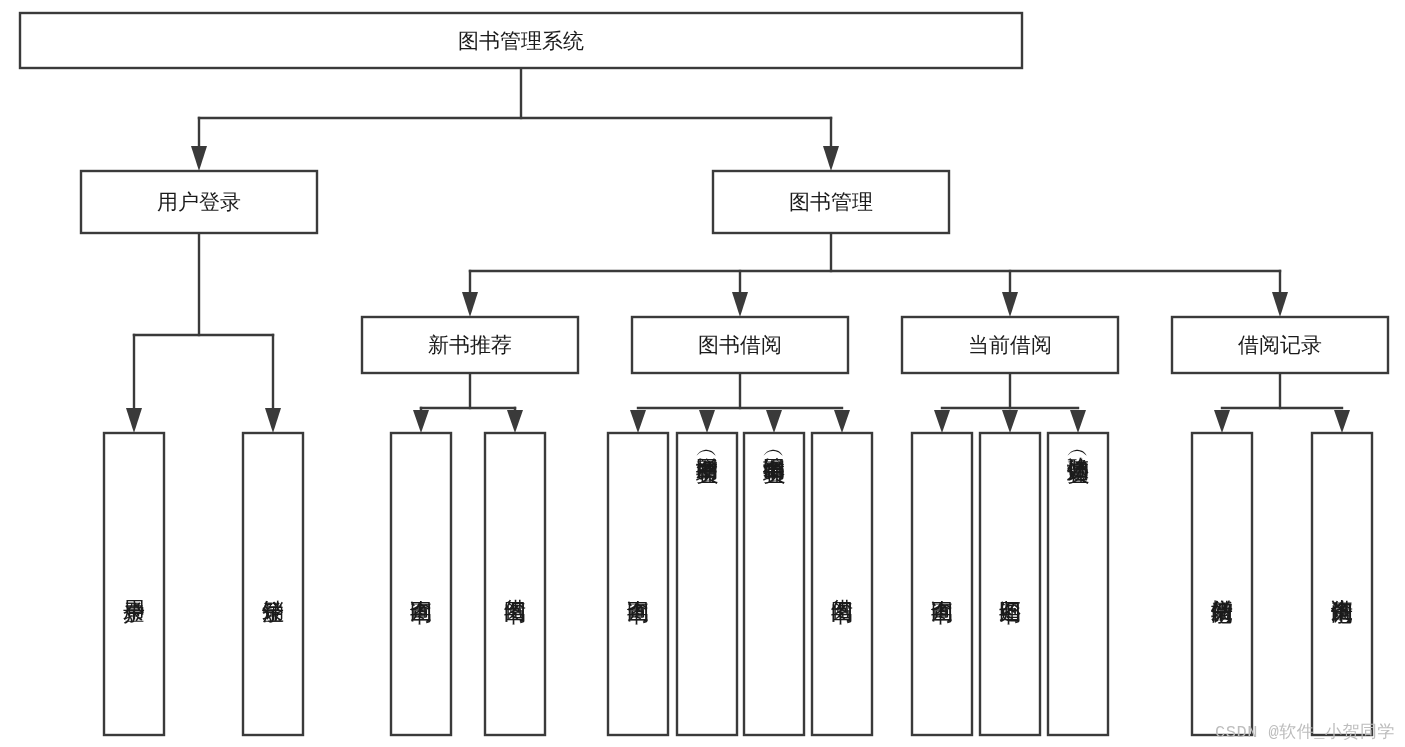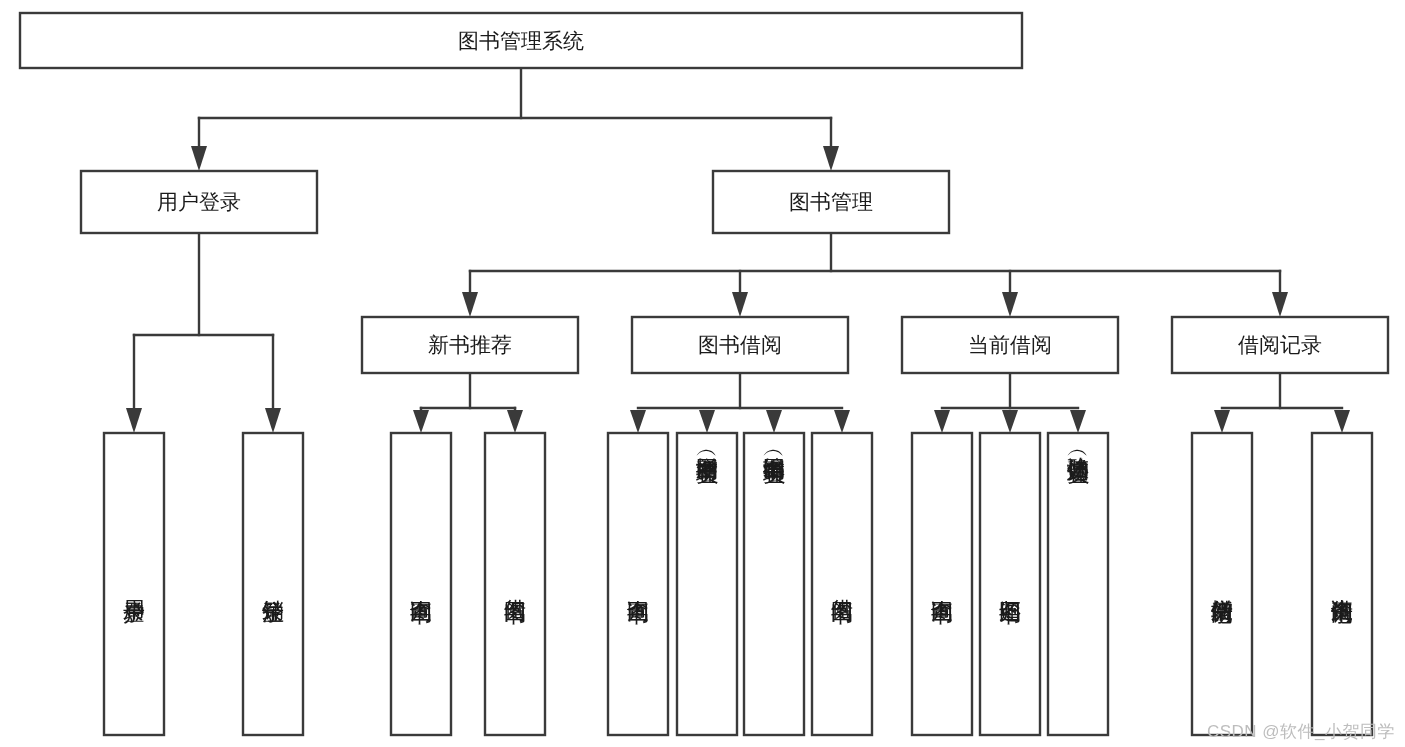--- a/index.html
+++ b/index.html
@@ -61,21 +61,21 @@
     line-height: 1.18;
     letter-spacing: 1px;
     color: #1b1b1b;
     white-space: nowrap;
     text-align: center;
   }
   .watermark {
     position: absolute;
     right: 10px;
     bottom: 4px;
-    font-family: Liberation Sans, sans-serif;
+    font-family: Liberation Mono, monospace;
     font-size: 17px;
     color: #bdbdbd;
     letter-spacing: 0.5px;
     white-space: nowrap;
   }
 </style>
 </head>
 <body>
 
 <div id="canvas">

